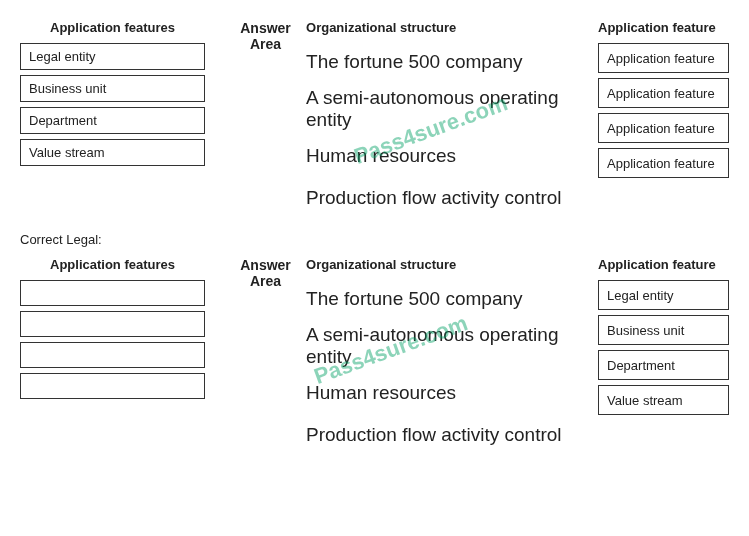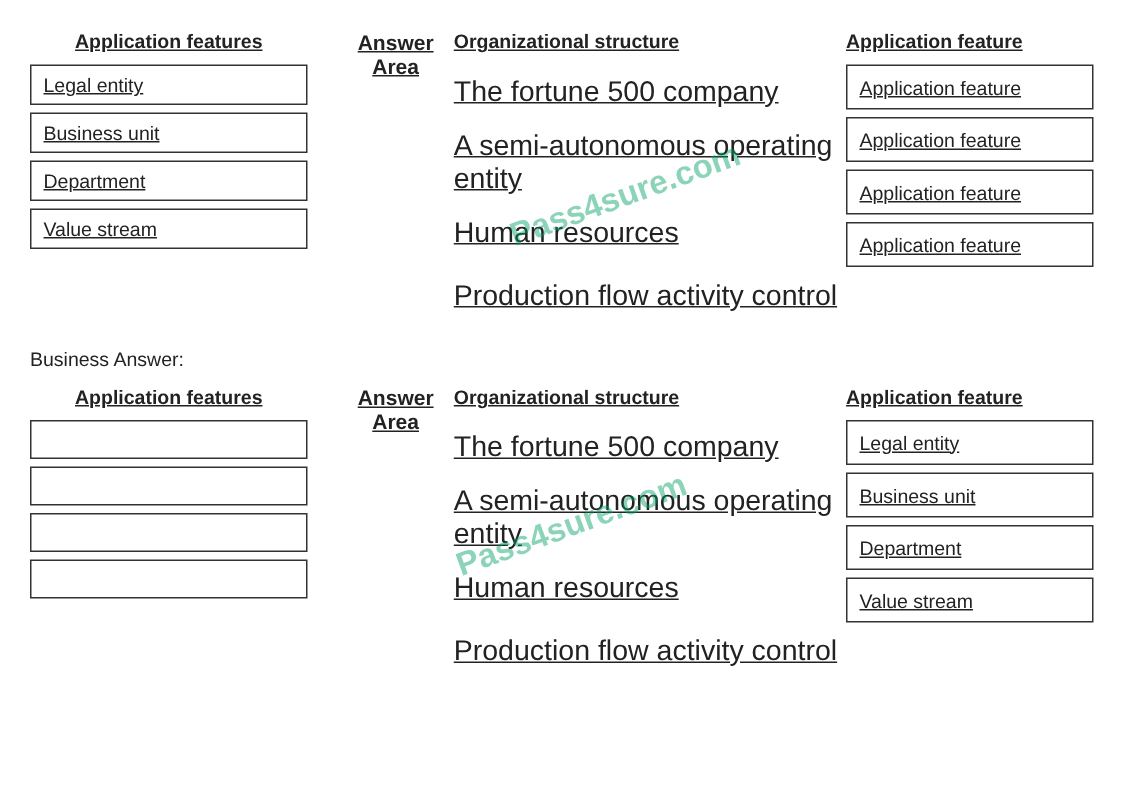--- a/index.html
+++ b/index.html
@@ -10,21 +10,20 @@
       color: #222;
       width: 749px;
       min-height: 536px;
       padding: 20px;
     }
 
     .section {
       display: flex;
       gap: 20px;
       margin-bottom: 10px;
-      text-decoration: underline;
     }
 
     .left-panel {
       width: 185px;
       flex-shrink: 0;
     }
 
     .panel-title {
       font-weight: bold;
       font-size: 13px;
@@ -53,29 +52,30 @@
 
     .answer-title {
       font-weight: bold;
       font-size: 14px;
       text-align: center;
       margin-bottom: 10px;
     }
 
     .answer-columns {
       display: flex;
+      gap: 10px;
       justify-content: space-between;
     }
 
     .org-col {
       flex: 1;
     }
 
     .app-col {
-      width: 165px;
+      width: 131px;
       flex-shrink: 0;
     }
 
     .col-header {
       font-weight: bold;
       font-size: 13px;
       margin-bottom: 8px;
     }
 
     .org-row {
@@ -172,21 +172,21 @@
         <div class="col-header">Application feature</div>
         <div class="app-answer-box">Application feature</div>
         <div class="app-answer-box">Application feature</div>
         <div class="app-answer-box">Application feature</div>
         <div class="app-answer-box">Application feature</div>
       </div>
     </div>
   </div>
 </div>
 
-<div class="correct-answer-label">Business Answer:</div>
+<div class="correct-answer-label">Correct Legal:</div>
 
 <div class="section">
 
   <div class="left-panel">
     <div class="panel-title">Application features</div>
     <div class="feature-box empty"></div>
     <div class="feature-box empty"></div>
     <div class="feature-box empty"></div>
     <div class="feature-box empty"></div>
   </div>

